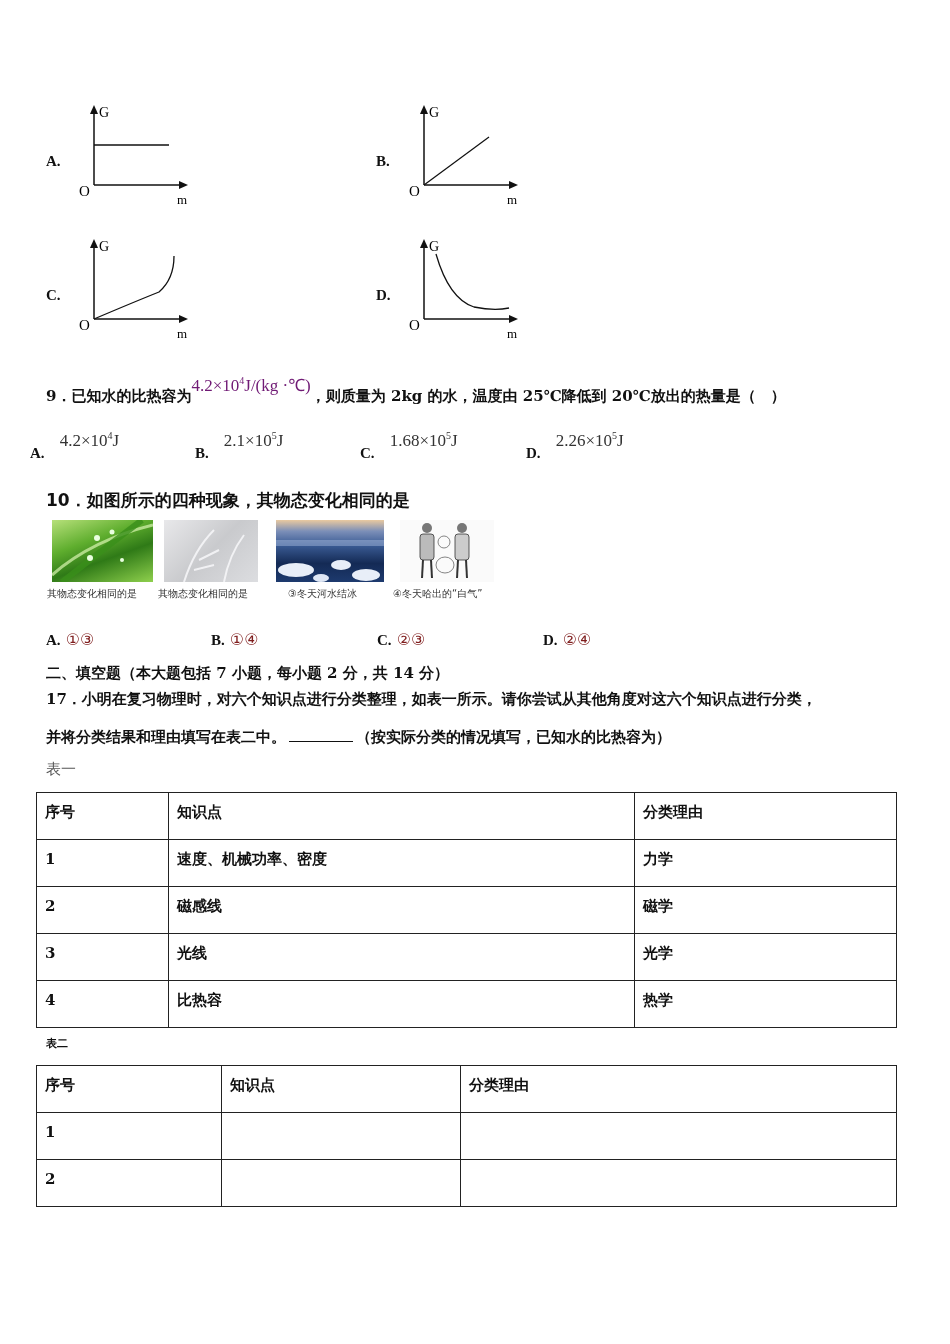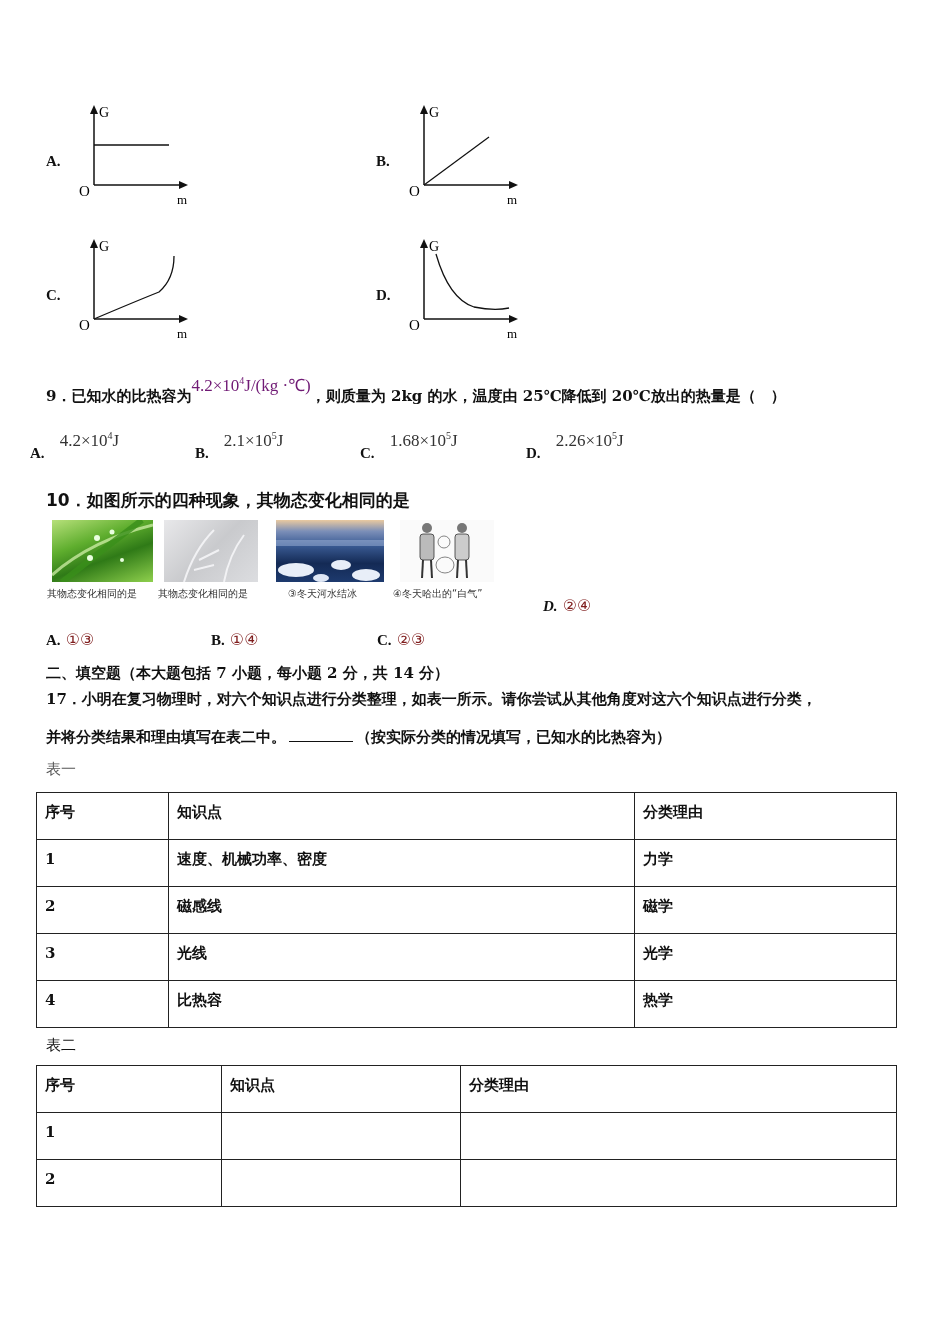--- a/index.html
+++ b/index.html
@@ -143,21 +143,21 @@
   </svg>
 </div>
 <div class="caption" style="left:47px;">其物态变化相同的是</div>
 <div class="caption" style="left:158px;">其物态变化相同的是</div>
 <div class="caption" style="left:288px;">③冬天河水结冰</div>
 <div class="caption" style="left:393px;">④冬天哈出的“白气”</div>
 
 <div class="abs" style="left:46px;top:630px;"><span class="opt-label">A.</span> <span class="circled">①③</span></div>
 <div class="abs" style="left:211px;top:630px;"><span class="opt-label">B.</span> <span class="circled">①④</span></div>
 <div class="abs" style="left:377px;top:630px;"><span class="opt-label">C.</span> <span class="circled">②③</span></div>
-<div class="abs" style="left:543px;top:596px;font-style:italic;"><span class="opt-label">D.</span> <span class="circled">②④</span></div>
+<div class="abs" style="left:543px;top:630px;"><span class="opt-label">D.</span> <span class="circled">②④</span></div>
 
 <div class="abs section-title" style="left:46px;top:664px;">二、填空题（本大题包括 7 小题，每小题 2 分，共 14 分）</div>
 <div class="abs section-title" style="left:46px;top:690px;">17．小明在复习物理时，对六个知识点进行分类整理，如表一所示。请你尝试从其他角度对这六个知识点进行分类，</div>
 <div class="abs section-title" style="left:46px;top:728px;">
   <span>并将分类结果和理由填写在表二中。</span><span class="blank"></span><span>（按实际分类的情况填写，已知水的比热容为）</span>
 </div>
 <div class="abs" style="left:46px;top:760px;font-size:15px;color:#555;">表一</div>
 
 <table class="doc" style="left:36px;top:792px;width:861px;">
   <colgroup>
@@ -187,21 +187,21 @@
     <td>光学</td>
   </tr>
   <tr style="height:47px;">
     <td>4</td>
     <td>比热容</td>
     <td>热学</td>
   </tr>
 </tbody>
   </table>
 
-<div class="abs" style="left:46px;top:1036px;font-size:15px;font-weight:normal;">表二</div>
+<div class="abs" style="left:46px;top:1036px;font-size:11px;font-weight:bold;">表二</div>
 
 <table class="doc" style="left:36px;top:1065px;width:861px;">
   <colgroup>
       <col style="width:185px">
       <col style="width:239px">
       <col>
     </colgroup>
   <tbody>
       <tr style="height:47px;">
     <td>序号</td>

